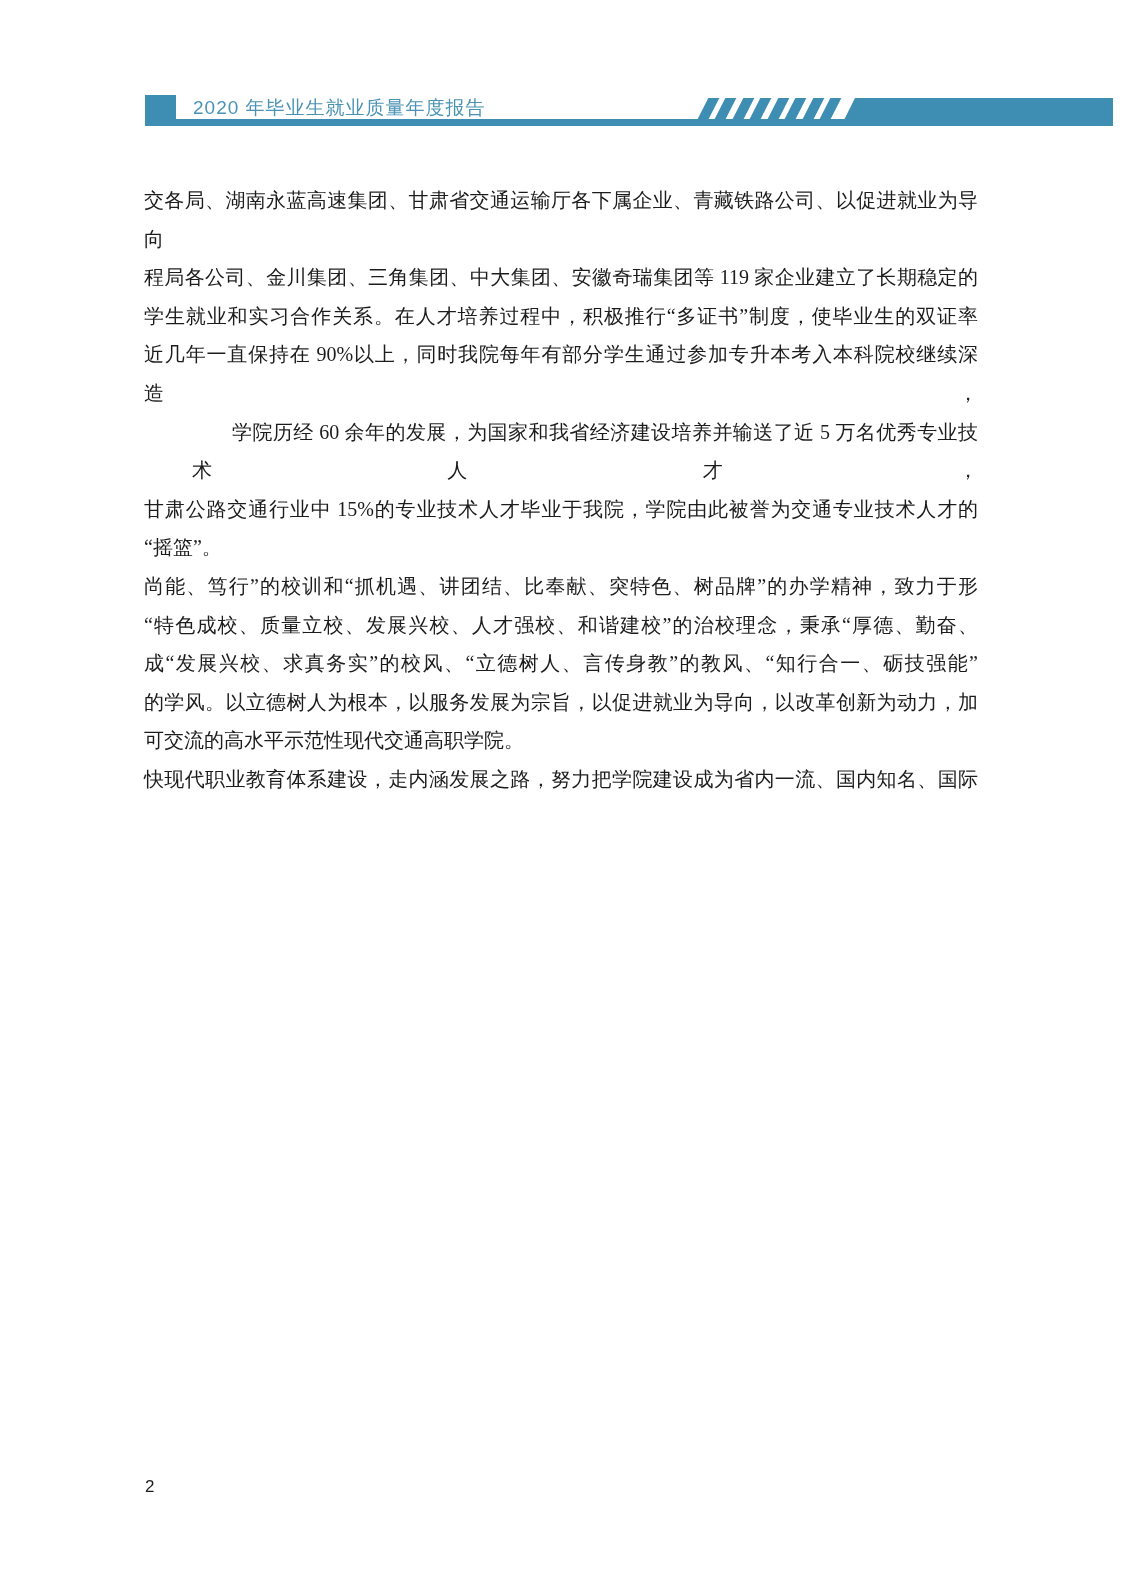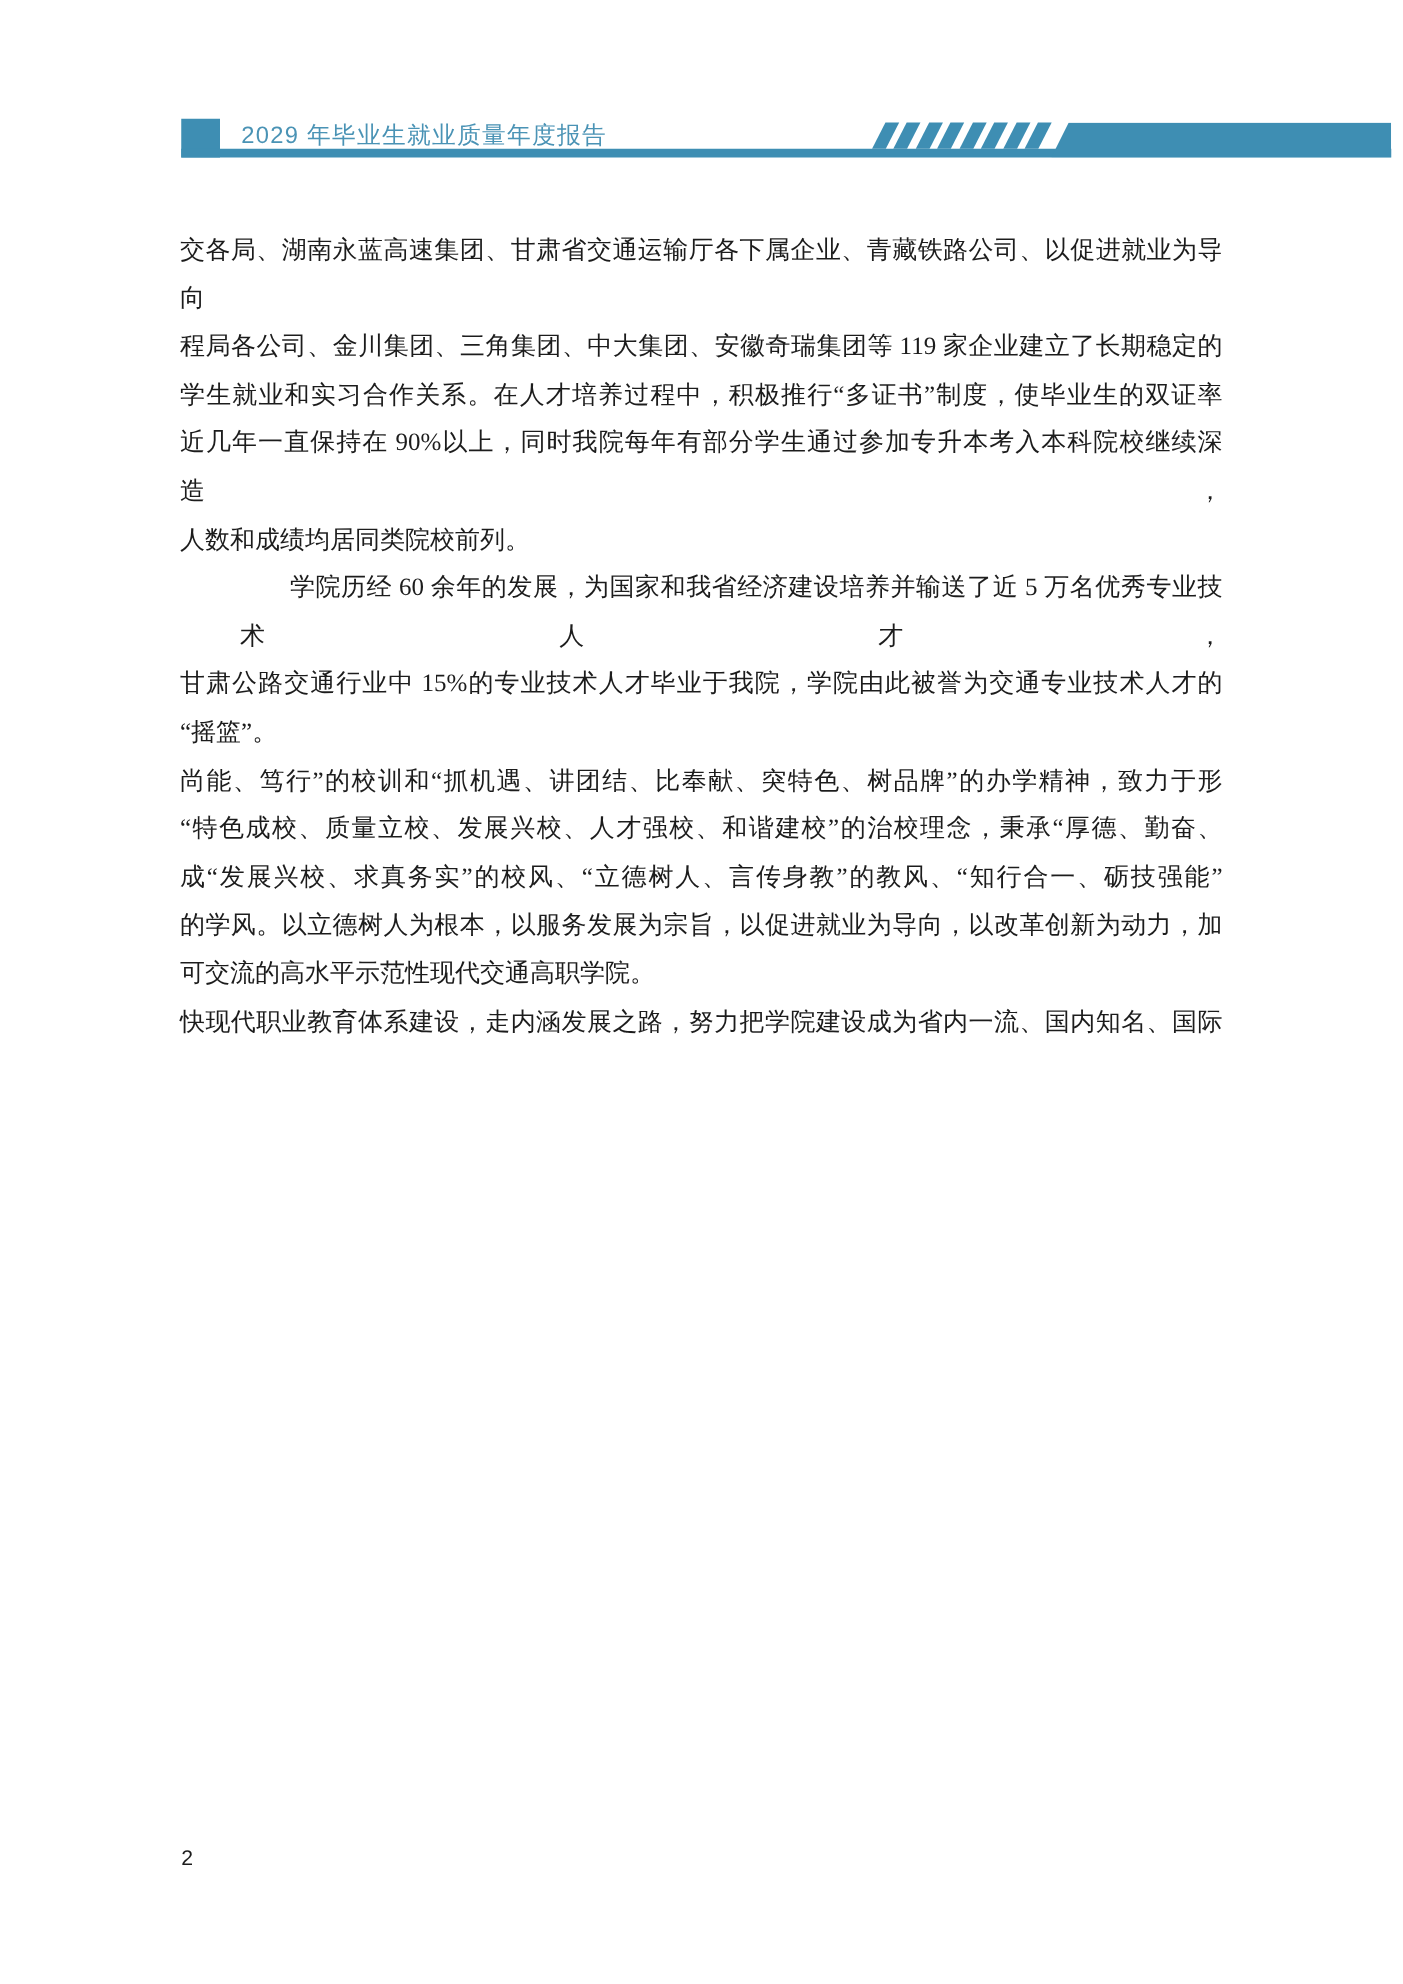--- a/index.html
+++ b/index.html
@@ -98,41 +98,40 @@
     color: var(--ink);
   }
 </style>
 </head>
 <body>
 
 <div class="page">
 
   <div>
     <div class="hdr-square"></div>
-    <div class="hdr-title">2029 年毕业生就业质量年度报告</div>
+    <div class="hdr-title">2020 年毕业生就业质量年度报告</div>
     <div class="hdr-rule"></div>
     <div class="hdr-stripes">
       <i class="stripe"></i>
       <i class="stripe"></i>
       <i class="stripe"></i>
       <i class="stripe"></i>
       <i class="stripe"></i>
       <i class="stripe"></i>
       <i class="stripe"></i>
       <i class="stripe"></i>
     </div>
     <div class="hdr-bar"></div>
   </div>
 
   <div class="content">
     <div class="ln">交各局、湖南永蓝高速集团、甘肃省交通运输厅各下属企业、青藏铁路公司、以促进就业为导向</div>
     <div class="ln">程局各公司、金川集团、三角集团、中大集团、安徽奇瑞集团等 119 家企业建立了长期稳定的</div>
     <div class="ln">学生就业和实习合作关系。在人才培养过程中，积极推行“多证书”制度，使毕业生的双证率</div>
     <div class="ln">近几年一直保持在 90%以上，同时我院每年有部分学生通过参加专升本考入本科院校继续深造，</div>
-    <div class="ln pe">人数和成绩均居同类院校前列。</div>
     <div class="ln ind">学院历经 60 余年的发展，为国家和我省经济建设培养并输送了近 5 万名优秀专业技术人才，</div>
     <div class="ln">甘肃公路交通行业中 15%的专业技术人才毕业于我院，学院由此被誉为交通专业技术人才的</div>
     <div class="ln pe">“摇篮”。</div>
     <div class="ln">尚能、笃行”的校训和“抓机遇、讲团结、比奉献、突特色、树品牌”的办学精神，致力于形</div>
     <div class="ln">“特色成校、质量立校、发展兴校、人才强校、和谐建校”的治校理念，秉承“厚德、勤奋、</div>
     <div class="ln">成“发展兴校、求真务实”的校风、“立德树人、言传身教”的教风、“知行合一、砺技强能”</div>
     <div class="ln">的学风。以立德树人为根本，以服务发展为宗旨，以促进就业为导向，以改革创新为动力，加</div>
     <div class="ln pe">可交流的高水平示范性现代交通高职学院。</div>
     <div class="ln">快现代职业教育体系建设，走内涵发展之路，努力把学院建设成为省内一流、国内知名、国际</div>
   </div>

